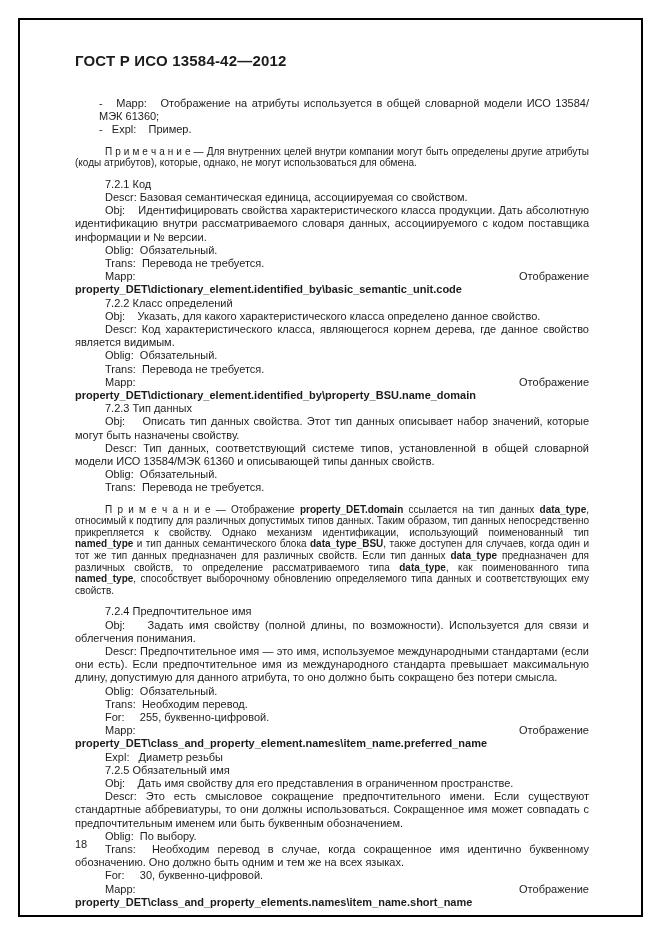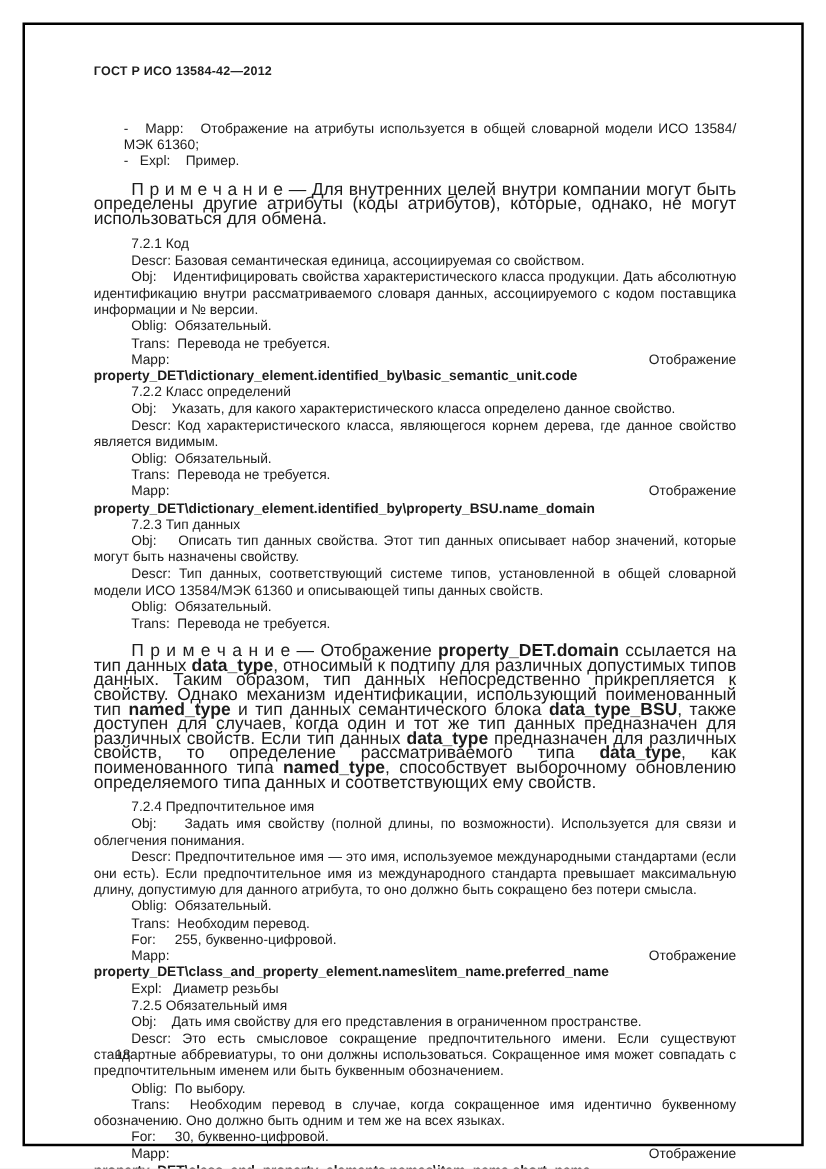--- a/index.html
+++ b/index.html
@@ -14,46 +14,46 @@
   }
   .frame{
     position:absolute;
     left:18px;top:18px;right:18px;bottom:18px;
     border:2px solid #000000;
     pointer-events:none;
   }
   .header{
     position:absolute;
     left:75px;top:52px;
-    font-size:10px;
+    font-size:15px;
     font-weight:bold;
     letter-spacing:0.2px;
     text-align:center;
   }
   .content{
     position:absolute;
     left:75px;top:97px;
     width:514px;
     font-size:11px;
     line-height:13.2px;
     text-align:justify;
   }
   .p{margin:0;}
   .indent{text-indent:30px;}
   .hang{padding-left:24px;text-indent:0;}
   .note{
-    font-size:14px;
+    font-size:10px;
     line-height:11.6px;
     text-indent:30px;
   }
   .gap-top{margin-top:9px;}
   .b{font-weight:bold;}
   .pagenum{
     position:absolute;
-    left:92px;top:838px;
+    left:75px;top:838px;
     font-size:11px;
   }
 </style>
 </head>
 <body>
 
 <div class="page">
   <div class="frame"></div>
   <div class="header">ГОСТ Р ИСО 13584-42—2012</div>
   <div class="content">

